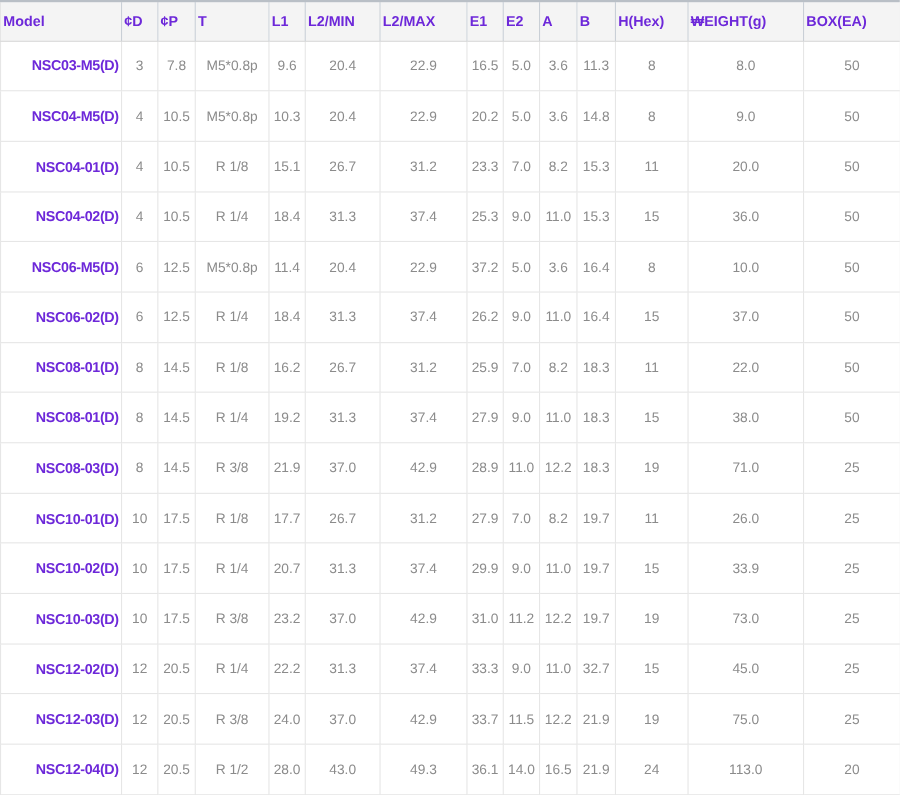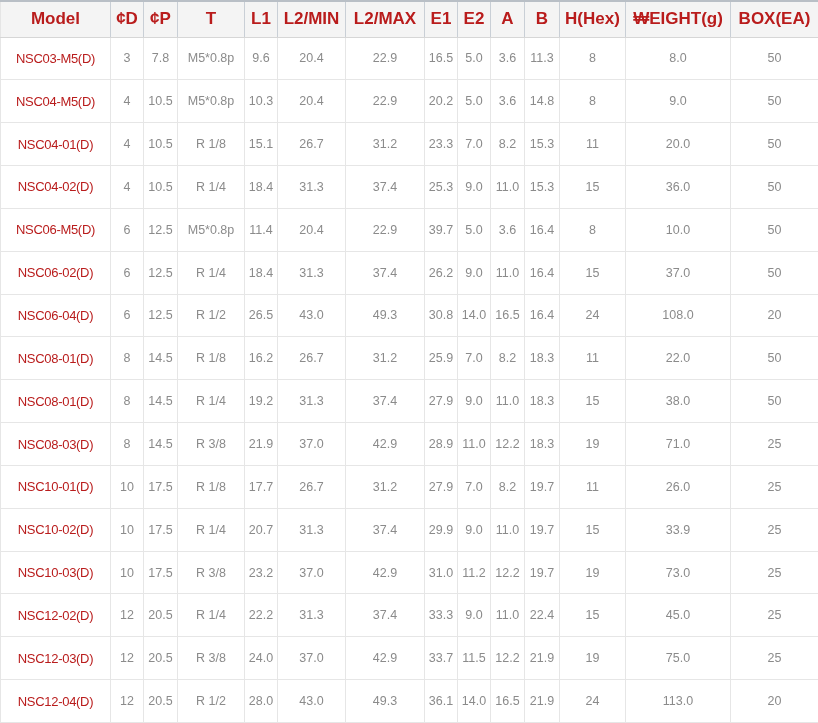--- a/index.html
+++ b/index.html
@@ -14,24 +14,24 @@
     table-layout: fixed;
     font-family: "Liberation Sans", "DejaVu Sans", sans-serif;
     border-top: 2px solid #b9bfc6;
     border-bottom: 1px solid #e2e2e2;
   }
   #spec-table thead tr {
     height: 36px;
   }
   #spec-table th {
     background: #f4f4f4;
-    color: #b91c1c;
-    font-size: 17px;
+    color: #6d28d9;
+    font-size: 13px;
     font-weight: bold;
-    text-align: center;
+    text-align: left;
     vertical-align: middle;
     border-left: 1px solid #c9cfd6;
     border-right: 1px solid #c9cfd6;
     border-bottom: 1px solid #d6d6d6;
     padding: 0 2px;
     overflow: hidden;
     white-space: nowrap;
   }
   #spec-table th:first-child { border-left: 1px solid #e5e5e5; }
   #spec-table th:last-child  { border-right: 1px solid #e5e5e5; margin-left: 46px; }
@@ -40,24 +40,25 @@
     color: #8b8b8b;
     font-size: 12.5px;
     text-align: center;
     vertical-align: middle;
     border: 1px solid #e6e6e6;
     padding: 0 2px;
     overflow: hidden;
     white-space: nowrap;
   }
   #spec-table td.model-cell {
-    color: #b91c1c;
+    color: #6d28d9;
     font-size: 13px;
-    font-weight: normal;
+    font-weight: bold;
     letter-spacing: -0.3px;
+    text-align: right;
   }
 </style>
 </head>
 <body>
 
 <table id="spec-table">
   <colgroup>
       <col style="width: 110px;">
       <col style="width: 33px;">
       <col style="width: 34px;">
@@ -157,21 +158,21 @@
         <td>50</td>
       </tr>
       <tr>
         <td class="model-cell">NSC06-M5(D)</td>
         <td>6</td>
         <td>12.5</td>
         <td>M5*0.8p</td>
         <td>11.4</td>
         <td>20.4</td>
         <td>22.9</td>
-        <td>39.7</td>
+        <td>37.2</td>
         <td>5.0</td>
         <td>3.6</td>
         <td>16.4</td>
         <td>8</td>
         <td>10.0</td>
         <td>50</td>
       </tr>
       <tr>
         <td class="model-cell">NSC06-02(D)</td>
         <td>6</td>
@@ -180,36 +181,20 @@
         <td>18.4</td>
         <td>31.3</td>
         <td>37.4</td>
         <td>26.2</td>
         <td>9.0</td>
         <td>11.0</td>
         <td>16.4</td>
         <td>15</td>
         <td>37.0</td>
         <td>50</td>
-      </tr>
-      <tr>
-        <td class="model-cell">NSC06-04(D)</td>
-        <td>6</td>
-        <td>12.5</td>
-        <td>R 1/2</td>
-        <td>26.5</td>
-        <td>43.0</td>
-        <td>49.3</td>
-        <td>30.8</td>
-        <td>14.0</td>
-        <td>16.5</td>
-        <td>16.4</td>
-        <td>24</td>
-        <td>108.0</td>
-        <td>20</td>
       </tr>
       <tr>
         <td class="model-cell">NSC08-01(D)</td>
         <td>8</td>
         <td>14.5</td>
         <td>R 1/8</td>
         <td>16.2</td>
         <td>26.7</td>
         <td>31.2</td>
         <td>25.9</td>
@@ -304,21 +289,21 @@
         <td class="model-cell">NSC12-02(D)</td>
         <td>12</td>
         <td>20.5</td>
         <td>R 1/4</td>
         <td>22.2</td>
         <td>31.3</td>
         <td>37.4</td>
         <td>33.3</td>
         <td>9.0</td>
         <td>11.0</td>
-        <td>22.4</td>
+        <td>32.7</td>
         <td>15</td>
         <td>45.0</td>
         <td>25</td>
       </tr>
       <tr>
         <td class="model-cell">NSC12-03(D)</td>
         <td>12</td>
         <td>20.5</td>
         <td>R 3/8</td>
         <td>24.0</td>

